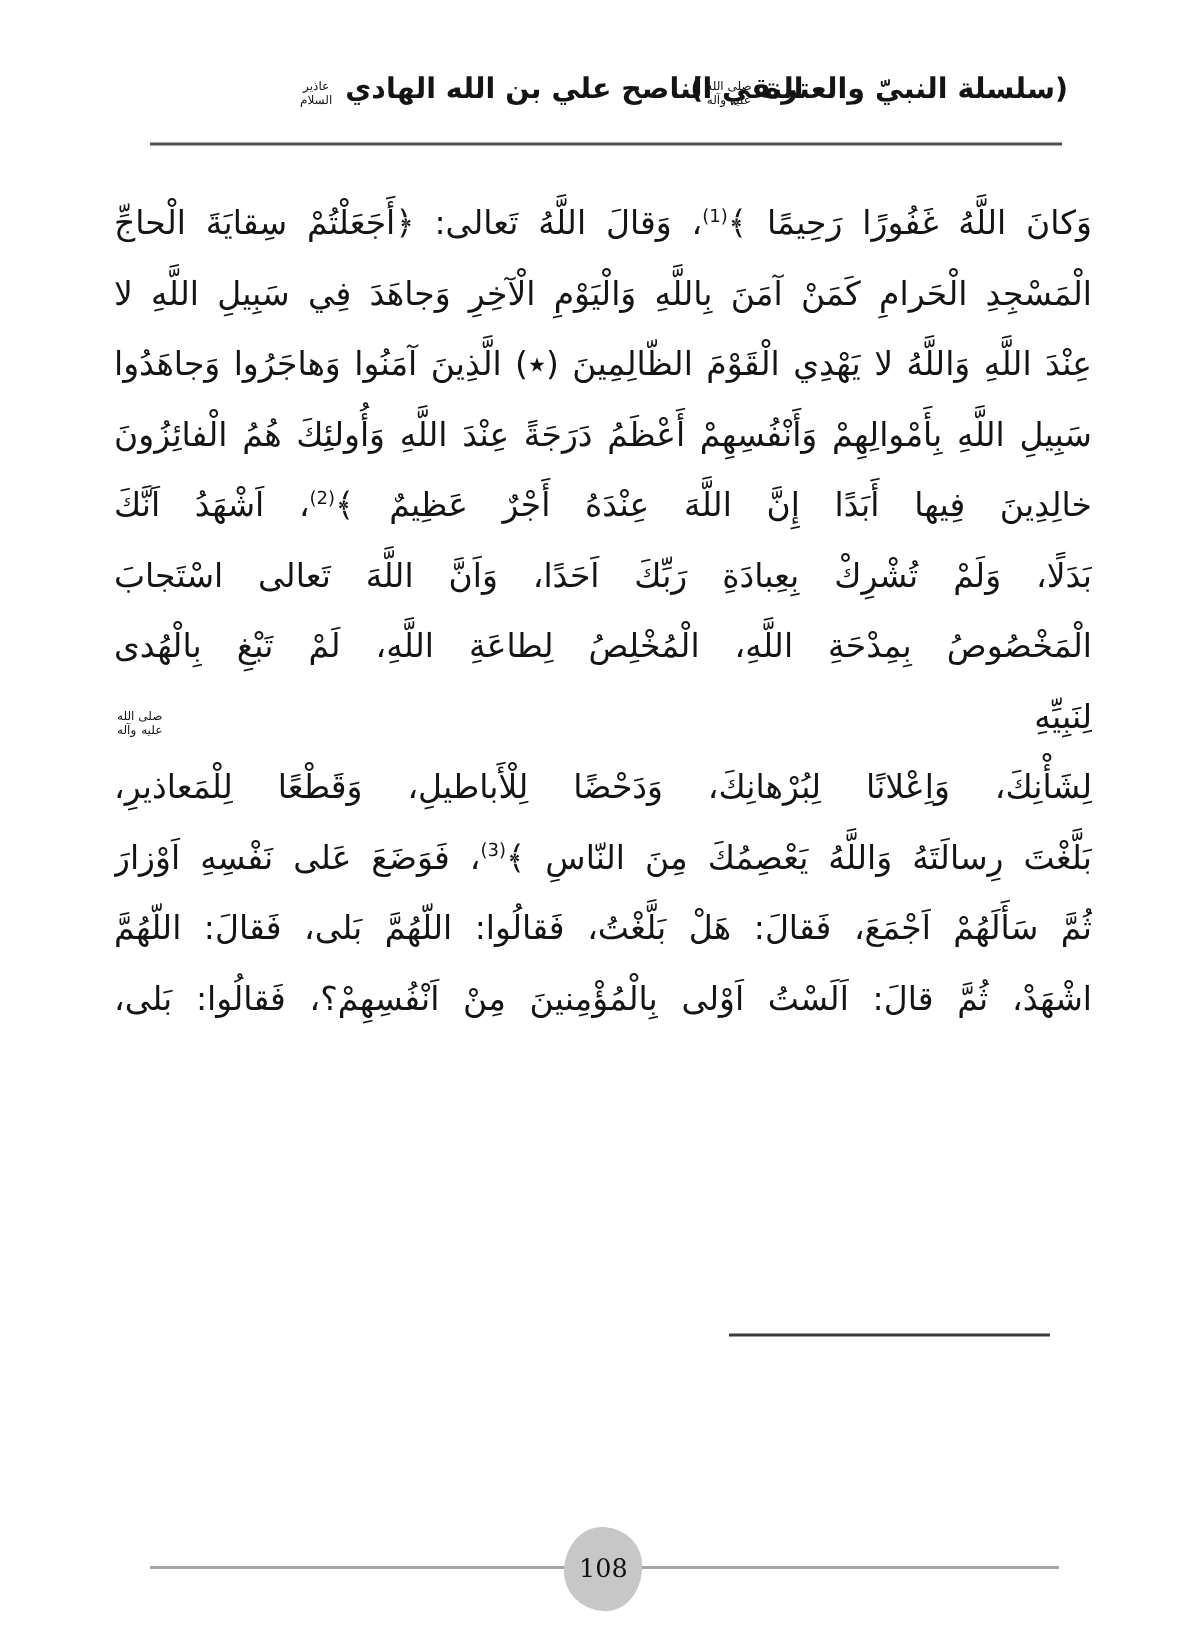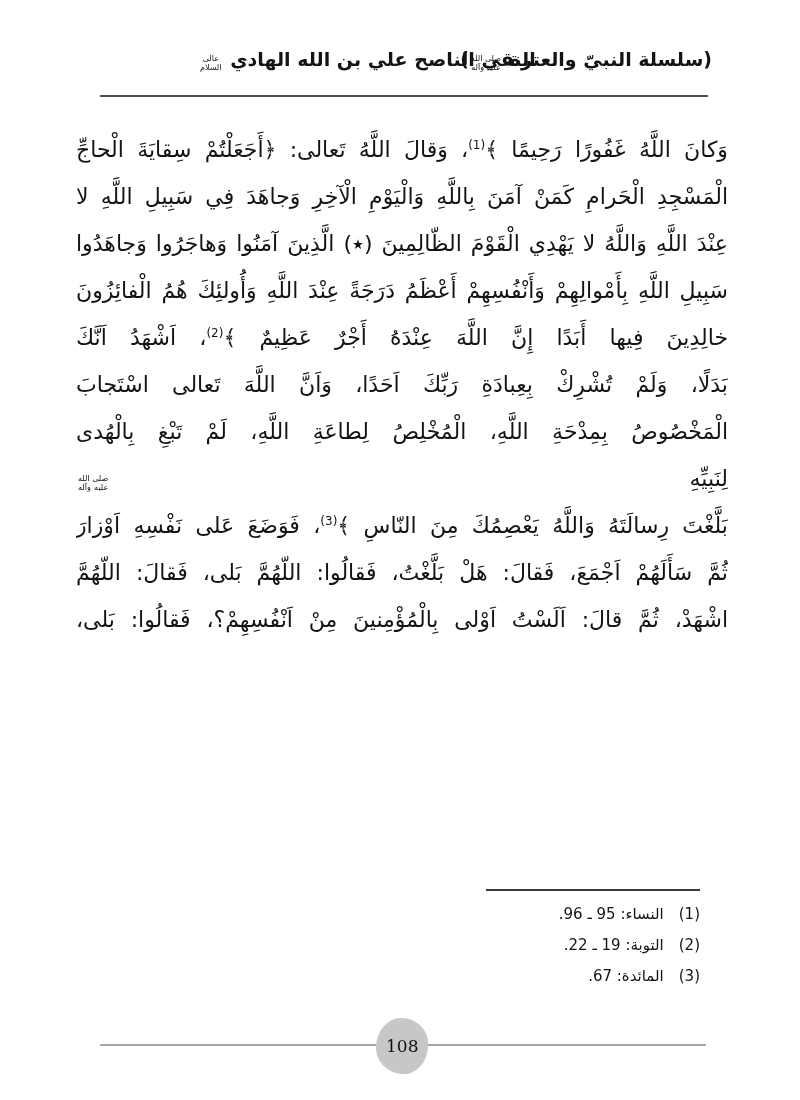--- a/index.html
+++ b/index.html
@@ -36,41 +36,37 @@
   .pg-badge span{
     font-family:"DejaVu Serif","Liberation Serif",serif;
     font-size:17px;color:#111;transform:rotate(-3deg);
   }
 </style>
 </head>
 <body>
 
 <div class="page">
   <div class="hdr-right"><span>(سلسلة النبيّ والعترة </span><span class="stack"><div>صلى الله</div><div>عليه وآله</div></span><span>)</span></div>
-  <div class="hdr-left"><span>النقي الناصح علي بن الله الهادي </span><span class="stack"><div>عالى</div><div>السلام</div></span></div>
+  <div class="hdr-left"><span>النقي الناصح علي بن الله الهادي </span><span class="stack"><div>عاذير</div><div>السلام</div></span></div>
   <div class="hdr-rule"></div>
 
   <div class="body" id="bodyText">
       <div class="line"><span>وَكانَ اللَّهُ غَفُورًا رَحِيمًا ﴾</span><sup class="fnref">(1)</sup><span>، وَقالَ اللَّهُ تَعالى: ﴿أَجَعَلْتُمْ سِقايَةَ الْحاجِّ وَعِمارَةَ</span></div>
       <div class="line"><span>الْمَسْجِدِ الْحَرامِ كَمَنْ آمَنَ بِاللَّهِ وَالْيَوْمِ الْآخِرِ وَجاهَدَ فِي سَبِيلِ اللَّهِ لا يَسْتَوُونَ</span></div>
       <div class="line"><span>عِنْدَ اللَّهِ وَاللَّهُ لا يَهْدِي الْقَوْمَ الظّالِمِينَ (٭) الَّذِينَ آمَنُوا وَهاجَرُوا وَجاهَدُوا فِي</span></div>
       <div class="line"><span>سَبِيلِ اللَّهِ بِأَمْوالِهِمْ وَأَنْفُسِهِمْ أَعْظَمُ دَرَجَةً عِنْدَ اللَّهِ وَأُولئِكَ هُمُ الْفائِزُونَ (٭)</span></div>
       <div class="line"><span>خالِدِينَ فِيها أَبَدًا إِنَّ اللَّهَ عِنْدَهُ أَجْرٌ عَظِيمٌ ﴾</span><sup class="fnref">(2)</sup><span>، اَشْهَدُ اَنَّكَ</span></div>
       <div class="line"><span>بَدَلًا، وَلَمْ تُشْرِكْ بِعِبادَةِ رَبِّكَ اَحَدًا، وَاَنَّ اللَّهَ تَعالى اسْتَجابَ</span></div>
       <div class="line"><span>الْمَخْصُوصُ بِمِدْحَةِ اللَّهِ، الْمُخْلِصُ لِطاعَةِ اللَّهِ، لَمْ تَبْغِ بِالْهُدى</span></div>
       <div class="line"><span>لِنَبِيِّهِ </span><span class="stack"><div>صلى الله</div><div>عليه وآله</div></span></div>
+      <div class="line"><span>لِشَأْنِكَ، وَاِعْلانًا لِبُرْهانِكَ، وَدَحْضًا لِلْأَباطيلِ، وَقَطْعًا لِلْمَعاذيرِ،</span></div>
       <div class="line"><span>بَلَّغْتَ رِسالَتَهُ وَاللَّهُ يَعْصِمُكَ مِنَ النّاسِ ﴾</span><sup class="fnref">(3)</sup><span>، فَوَضَعَ عَلى نَفْسِهِ اَوْزارَ</span></div>
       <div class="line"><span>ثُمَّ سَأَلَهُمْ اَجْمَعَ، فَقالَ: هَلْ بَلَّغْتُ، فَقالُوا: اللّهُمَّ بَلى، فَقالَ: اللّهُمَّ</span></div>
       <div class="line"><span>اشْهَدْ، ثُمَّ قالَ: اَلَسْتُ اَوْلى بِالْمُؤْمِنينَ مِنْ اَنْفُسِهِمْ؟، فَقالُوا: بَلى،</span></div>
     </div>
 
   <div class="fn-sep"></div>
-  <div class="footnotes" id="footnotes">
-      <div class="fn-row"><span class="fn-marker">(1)</span><span class="fn-text">النساء: 95 ـ 96.</span></div>
-      <div class="fn-row"><span class="fn-marker">(2)</span><span class="fn-text">التوبة: 19 ـ 22.</span></div>
-      <div class="fn-row"><span class="fn-marker">(3)</span><span class="fn-text">المائدة: 67.</span></div>
-    </div>
 
   <div class="pg-rule"></div>
   <div class="pg-badge">
     <span>108</span>
   </div>
 </div>
 
 </body></html>

